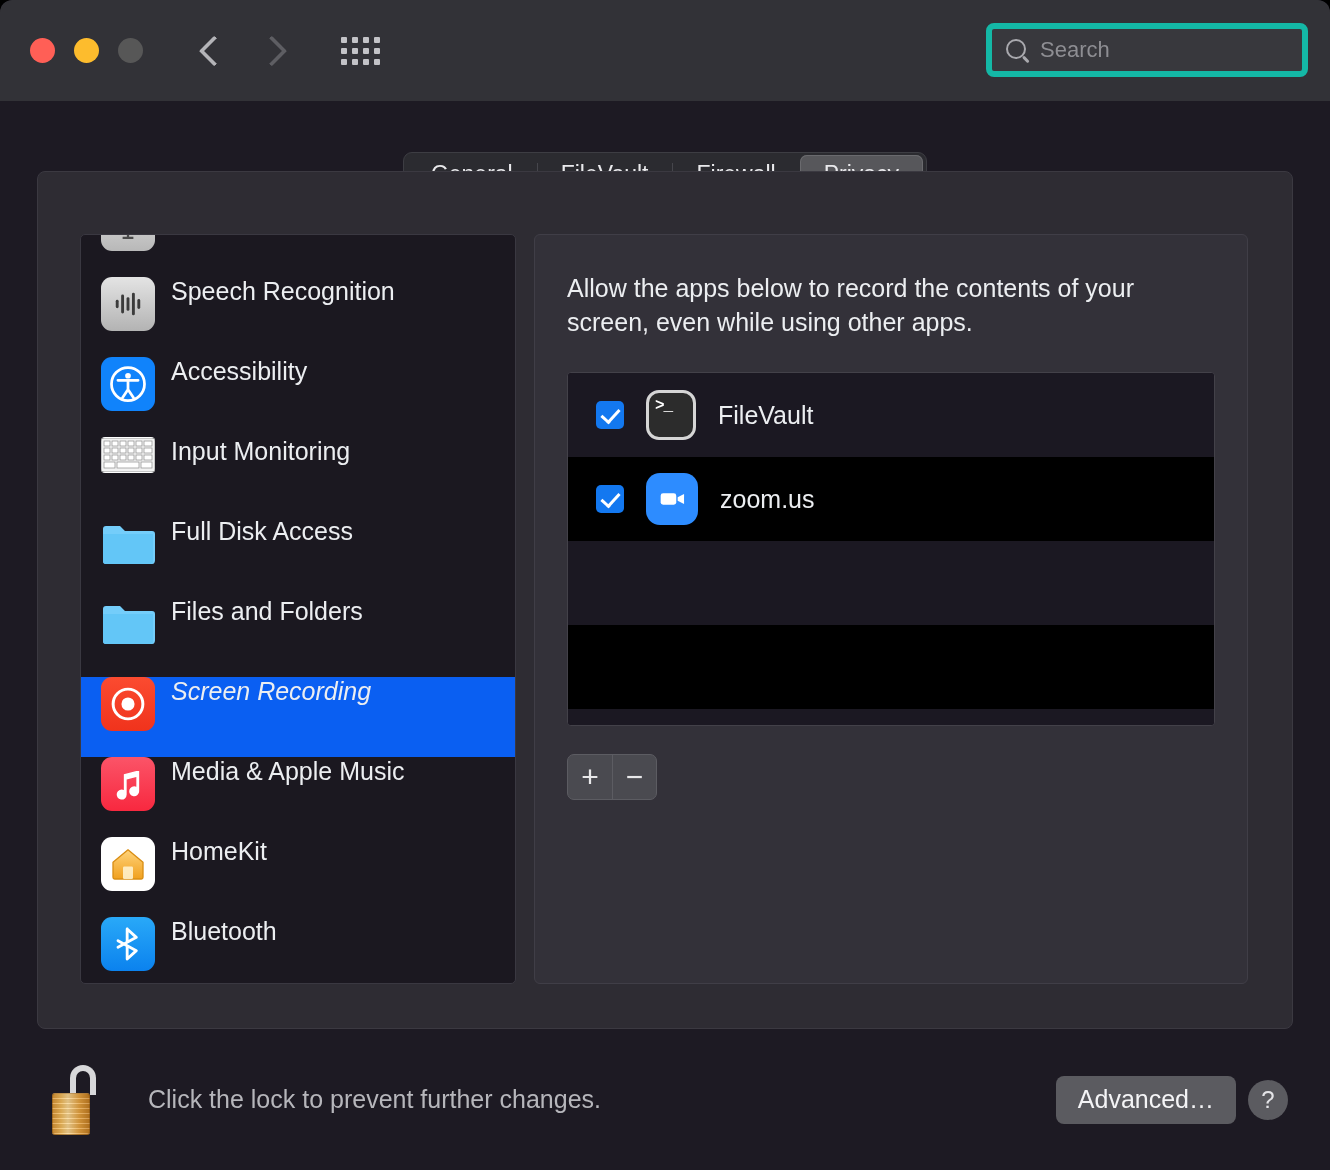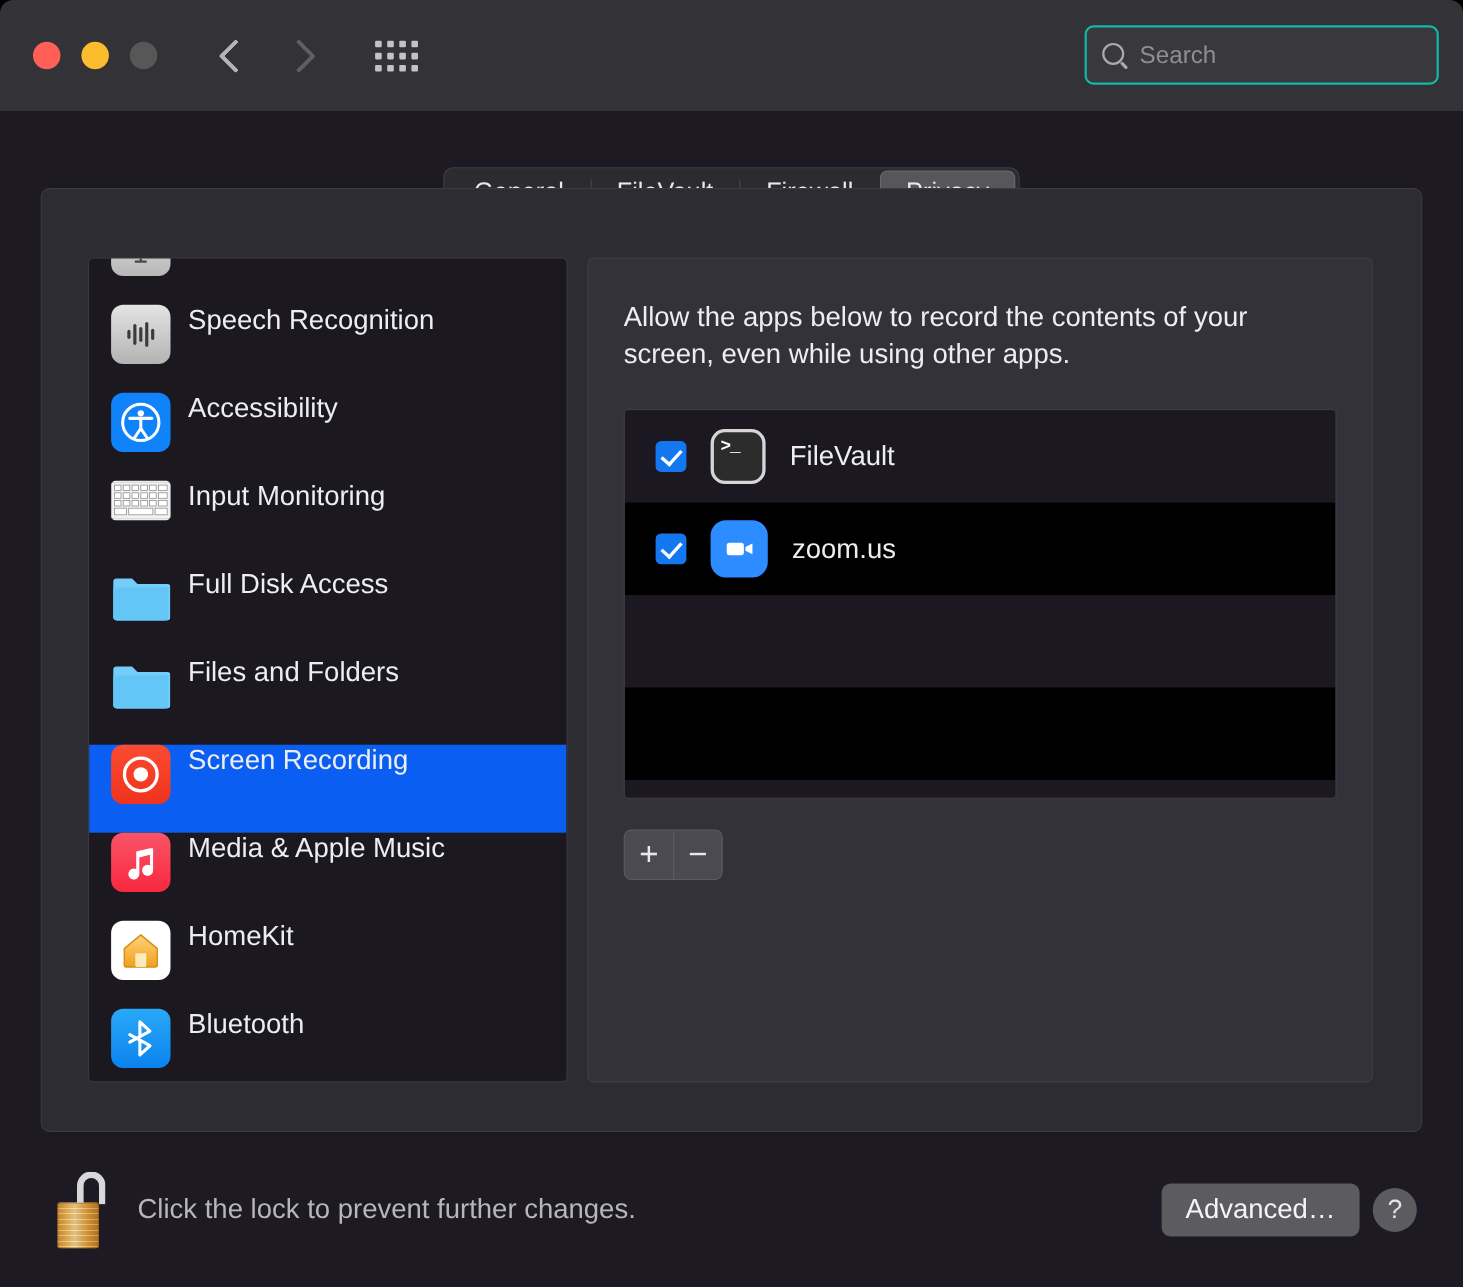--- a/index.html
+++ b/index.html
@@ -88,21 +88,21 @@
     letter-spacing: .1px;
     white-space: nowrap;
   }
 
   .searchbox {
     position: absolute;
     right: 22px;
     top: 23px;
     width: 322px;
     height: 54px;
-    border: 2px solid #14b8a6;
+    border: 6px solid #14b8a6;
     border-radius: 8px;
     background: #38383d;
     display: flex;
     align-items: center;
     padding: 0 14px;
     gap: 12px;
   }
   .mag {
     position: relative;
     width: 22px; height: 22px; flex: none;
@@ -204,21 +204,21 @@
     margin-top: -38px;
   }
   .side-item {
     display: flex;
     align-items: flex-start;
     gap: 16px;
     height: 80px;
     padding: 0 0 0 20px;
     cursor: default;
   }
-  .side-item.selected { background: #0a5ff2; }
+  .side-item.selected { background: #0a5ff2; font-style: italic; }
   .side-label {
     font-size: 25px;
     color: #eceef1;
     white-space: nowrap;
   }
   .side-ico {
     width: 54px; height: 54px;
     flex: none;
     border-radius: 11px;
     position: relative;
@@ -361,21 +361,21 @@
     left: 6px; bottom: 0;
     width: 38px; height: 42px;
     border-radius: 3px;
     background: linear-gradient(90deg,#d79232 0%,#f0b958 22%,#f7d08a 40%,#e8a845 70%,#c67f24 100%);
     box-shadow: inset 0 0 0 1px rgba(120,70,10,.45);
     background-image:
       repeating-linear-gradient(180deg, rgba(255,255,255,.22) 0 1px, rgba(0,0,0,.10) 1px 5px),
       linear-gradient(90deg,#d79232 0%,#f2bc5e 25%,#f9d693 42%,#e6a23f 72%,#c07a20 100%);
   }
   .locktext {
-    margin-left: 23px;
+    margin-left: 46px;
     font-size: 25px;
     color: #b6b6bb;
     white-space: nowrap;
   }
   .bottom-right {
     margin-left: auto;
     display: flex;
     align-items: center;
     gap: 12px;
   }

